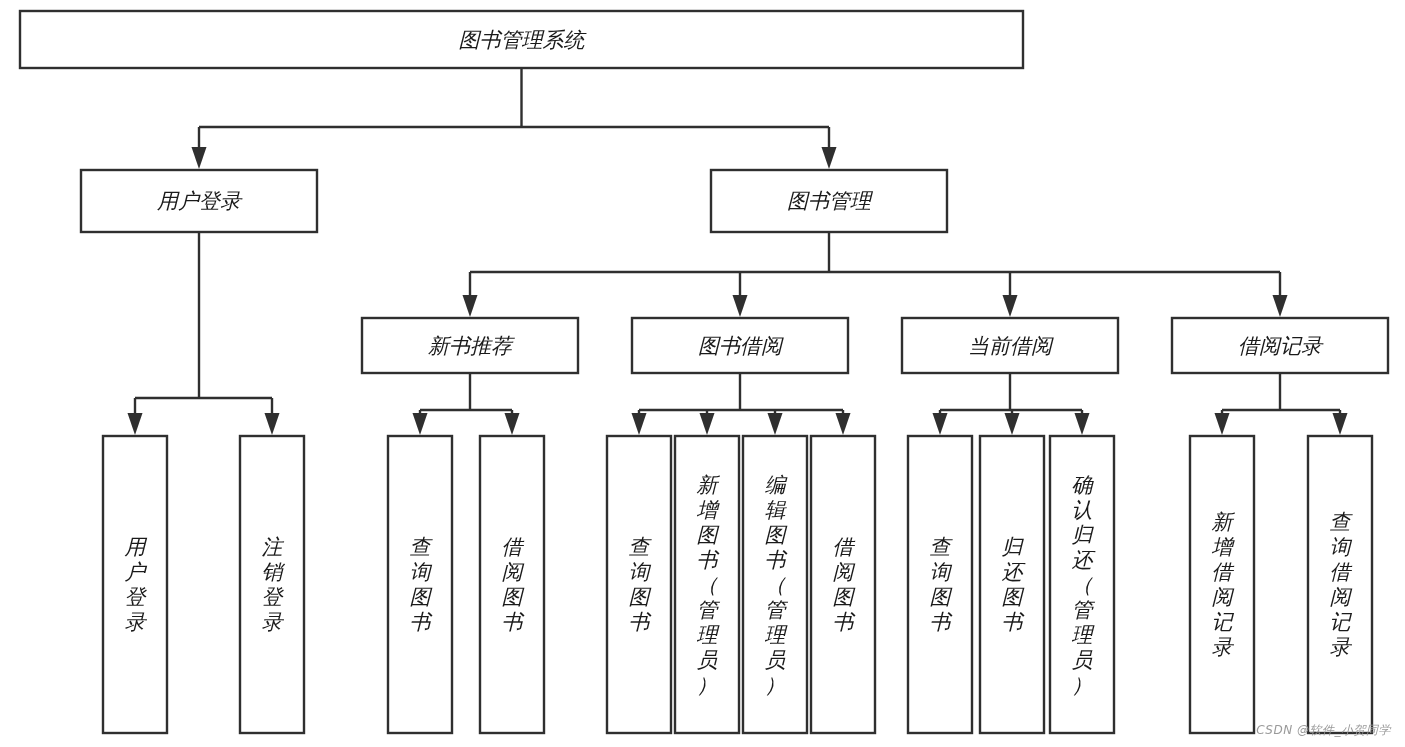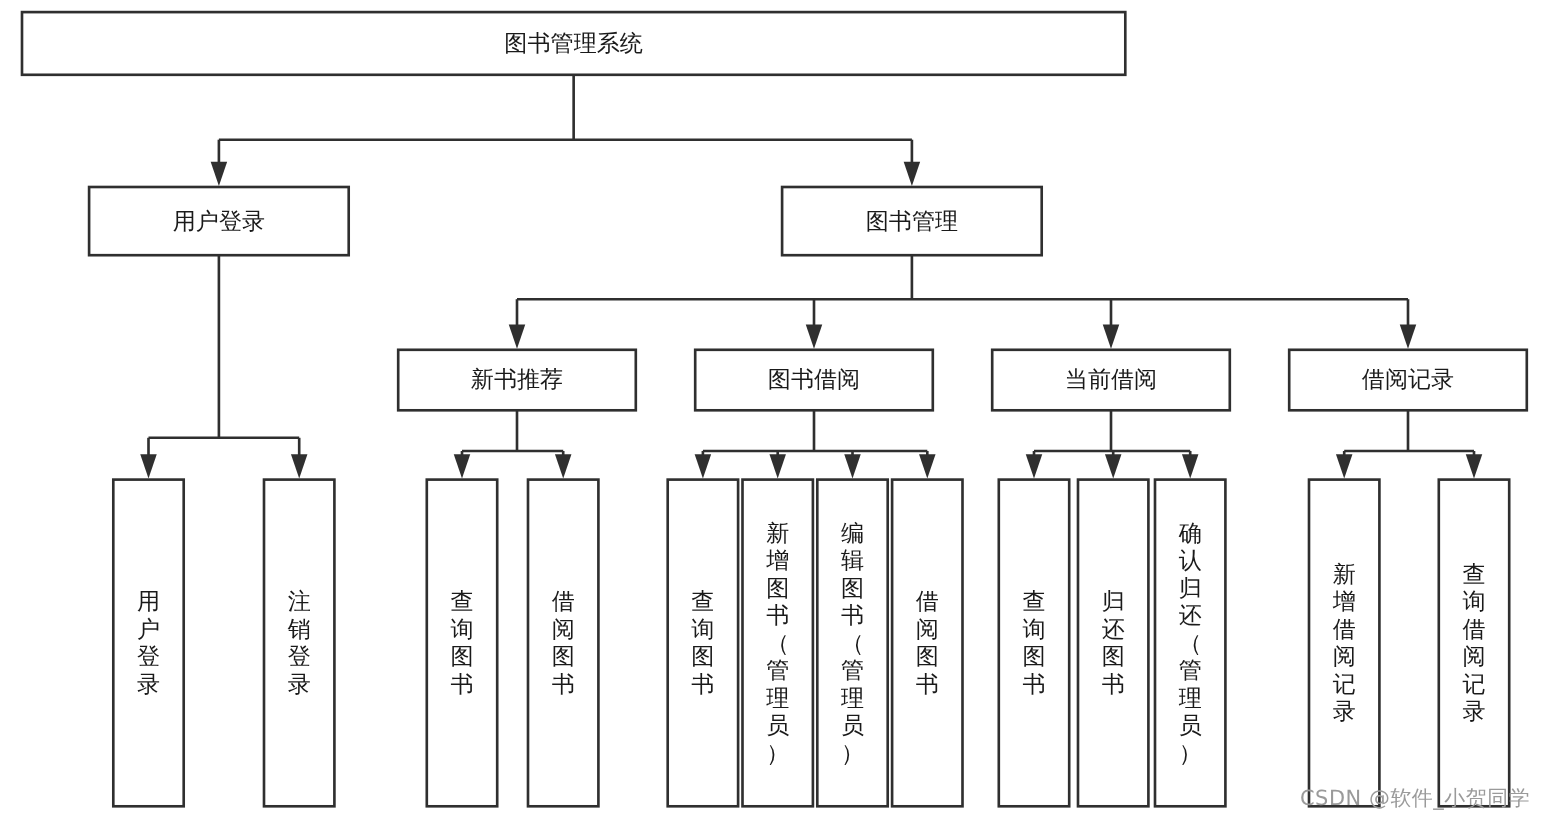--- a/index.html
+++ b/index.html
@@ -11,20 +11,21 @@
     width: 1405px;
     height: 747px;
     font-family: "DejaVu Sans", "Liberation Sans", sans-serif;
     overflow: hidden;
     position: relative;
   }
   #diagram-root {
     position: relative;
     width: 1405px;
     height: 747px;
+    font-style: italic;
   }
   svg#tree-svg {
     position: absolute;
     top: 0;
     left: 0;
     width: 1405px;
     height: 747px;
     display: block;
   }
   .node-box {
@@ -53,21 +54,21 @@
     font-family: "DejaVu Sans", "Liberation Sans", sans-serif;
     font-size: 21px;
     fill: #1a1a1a;
     text-anchor: middle;
   }
   .watermark-text {
     position: absolute;
     right: 14px;
     bottom: 8px;
     font-family: "DejaVu Sans", "Liberation Sans", sans-serif;
-    font-size: 19px;
+    font-size: 12px;
     color: #9a9a9a;
     white-space: nowrap;
     letter-spacing: 0.5px;
     pointer-events: none;
   }
 </style>
 </head>
 <body>
 
 <div id="diagram-root">

